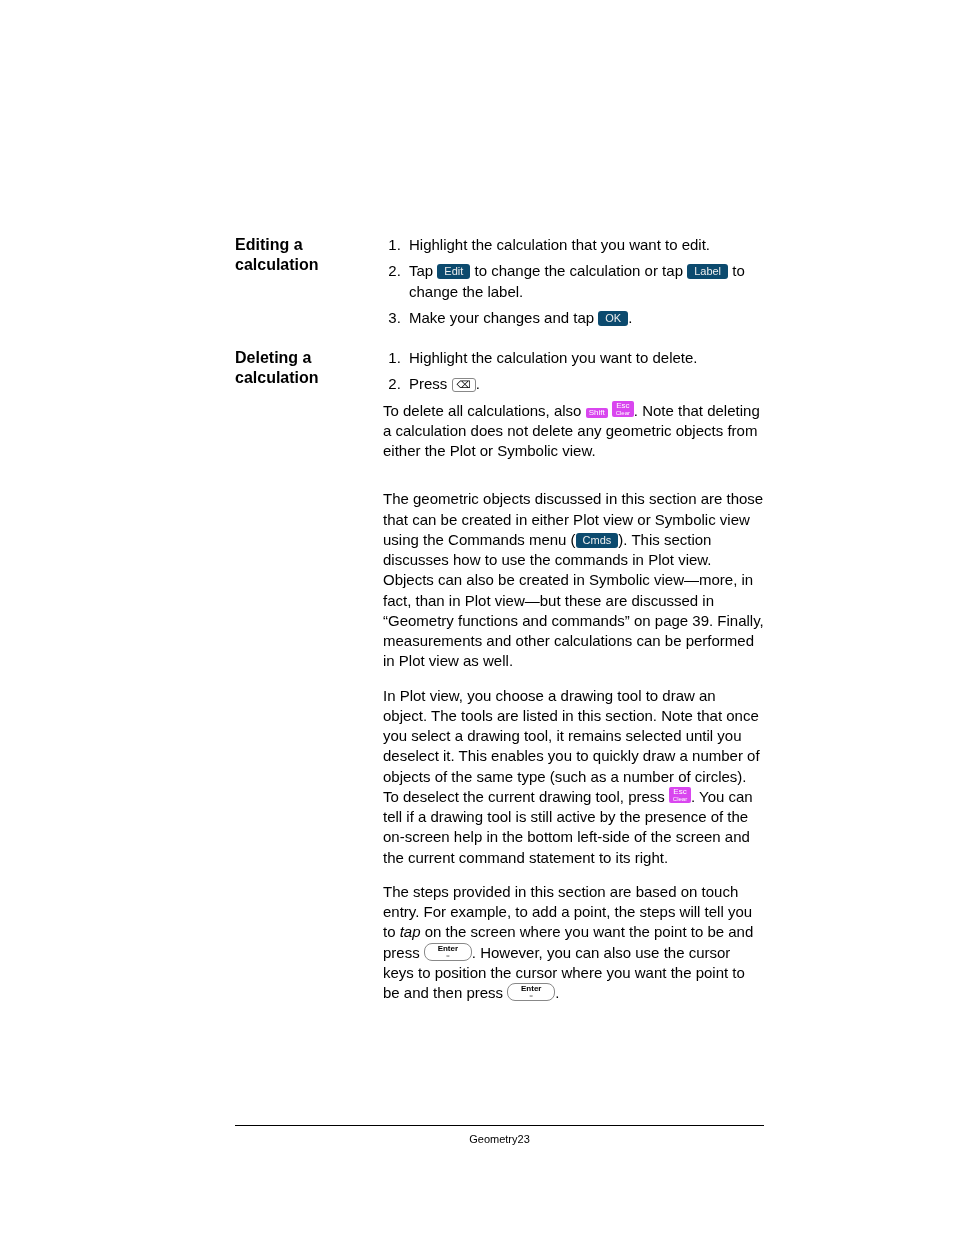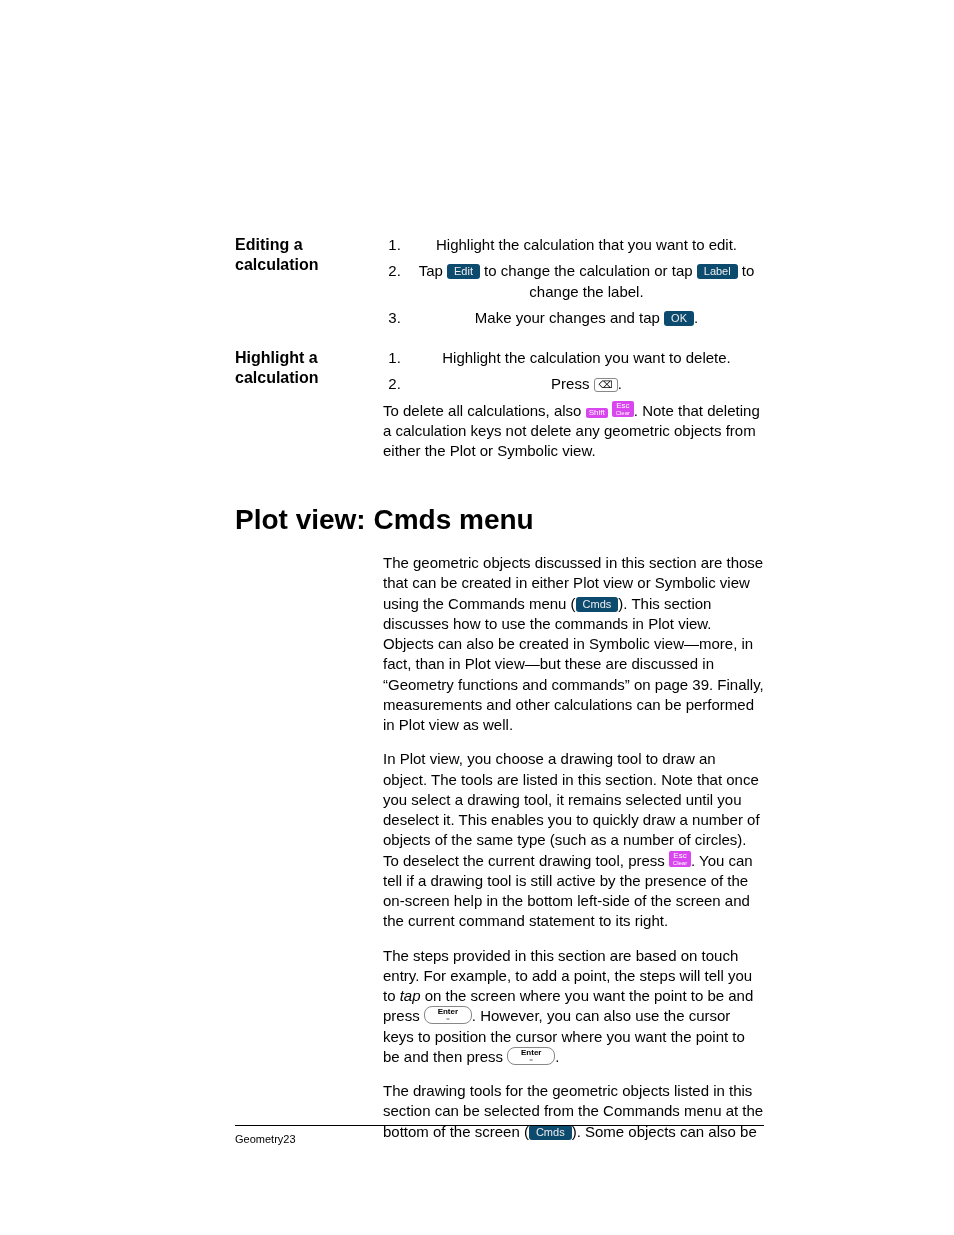--- a/index.html
+++ b/index.html
@@ -29,21 +29,20 @@
     font-size: 16px;
     padding-right: 8px;
     line-height: 1.25;
   }
   .body {
     flex: 1;
   }
   ol {
     margin: 0;
     padding-left: 22px;
-    text-align: center;
   }
   ol li {
     margin-bottom: 6px;
     padding-left: 4px;
   }
   .para {
     margin-bottom: 14px;
   }
   .h1 {
     font-size: 28px;
@@ -118,21 +117,21 @@
   }
   .italic { font-style: italic; }
   .footer {
     position: absolute;
     left: 235px;
     right: 190px;
     bottom: 88px;
     border-top: 1px solid #000;
     padding-top: 6px;
     display: flex;
-    justify-content: flex-start;
+    justify-content: center;
     font-size: 11px;
     margin-top: 16px;
   }
 </style>
 </head>
 <body>
 
 <div class="page">
 
   <div class="row">
@@ -144,57 +143,53 @@
           <span>Tap </span><span class="softkey">Edit</span><span> to change the calculation or tap </span><span class="softkey">Label</span><span> to change the label.</span>
         </li>
         <li>
           <span>Make your changes and tap </span><span class="softkey">OK</span><span>.</span>
         </li>
       </ol>
     </div>
   </div>
 
   <div class="row">
-    <div class="sidehead">Highlight a calculation</div>
+    <div class="sidehead">Deleting a calculation</div>
     <div class="body">
       <ol>
         <li><span>Highlight the calculation you want to delete.</span></li>
         <li>
           <span>Press </span><span class="delkey">⌫</span><span>.</span>
         </li>
       </ol>
       <div class="para">
         <span>To delete all calculations, also </span><span class="hardkey"><span>Shift</span></span>
-        <span class="hardkey"><span>Esc</span><span class="sub">Clear</span></span><span>. Note that deleting a calculation keys not delete any geometric objects from either the Plot or Symbolic view.</span>
+        <span class="hardkey"><span>Esc</span><span class="sub">Clear</span></span><span>. Note that deleting a calculation does not delete any geometric objects from either the Plot or Symbolic view.</span>
       </div>
     </div>
   </div>
 
-  <div class="h1">Plot view: Cmds menu</div>
 
   <div class="row">
     <div class="sidehead"></div>
     <div class="body">
 
       <div class="para">
         <span>The geometric objects discussed in this section are those that can be created in either Plot view or Symbolic view using the Commands menu (</span><span class="softkey">Cmds</span><span>). This section discusses how to use the commands in Plot view. Objects can also be created in Symbolic view—more, in fact, than in Plot view—but these are discussed in “Geometry functions and commands” on page 39. Finally, measurements and other calculations can be performed in Plot view as well.</span>
       </div>
 
       <div class="para">
         <span>In Plot view, you choose a drawing tool to draw an object. The tools are listed in this section. Note that once you select a drawing tool, it remains selected until you deselect it. This enables you to quickly draw a number of objects of the same type (such as a number of circles). To deselect the current drawing tool, press </span><span class="hardkey"><span>Esc</span><span class="sub">Clear</span></span><span>. You can tell if a drawing tool is still active by the presence of the on-screen help in the bottom left-side of the screen and the current command statement to its right.</span>
       </div>
 
       <div class="para">
         <span>The steps provided in this section are based on touch entry. For example, to add a point, the steps will tell you to </span><span class="italic">tap</span><span> on the screen where you want the point to be and press </span><span class="widekey"><span class="top">Enter</span><span class="sub">≈</span></span><span>. However, you can also use the cursor keys to position the cursor where you want the point to be and then press </span>
         <span class="widekey"><span class="top">Enter</span><span class="sub">≈</span></span><span>.</span>
       </div>
 
-      <div class="para" style="margin-bottom:0;">
-        <span>The drawing tools for the geometric objects listed in this section can be selected from the Commands menu at the bottom of the screen (</span><span class="softkey">Cmds</span><span>). Some objects can also be</span>
-      </div>
 
     </div>
   </div>
 
   <div class="footer">
     <span>Geometry</span>
     <span>23</span>
   </div>
 
 </div>

